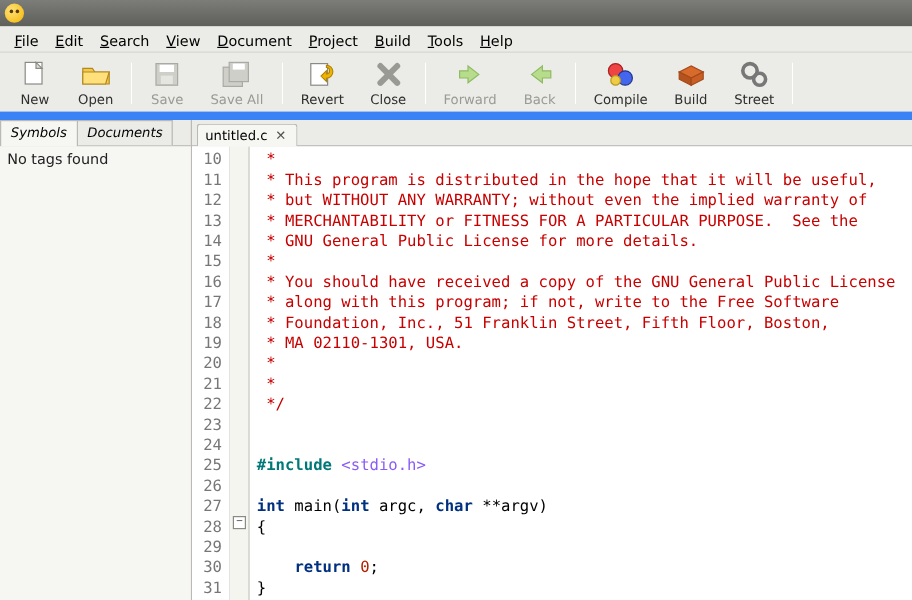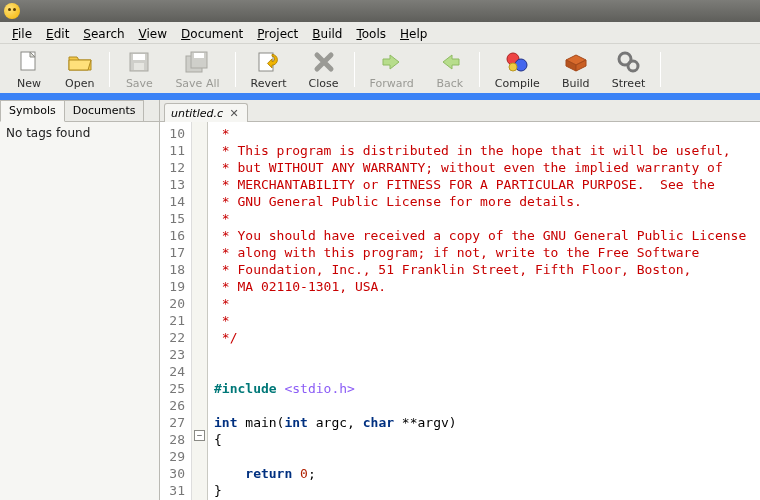--- a/index.html
+++ b/index.html
@@ -14,26 +14,26 @@
   .menubar .menu { padding: 2px 6px; cursor: default; }
   .menubar .menu u { text-decoration: underline; }
   .toolbar { height: 56px; background: #ebebe7; display: flex; align-items: stretch; padding: 2px 4px 0 4px; gap: 0; border-bottom: 7px solid #3b82f6; }
   .tbtn { display: flex; flex-direction: column; align-items: center; justify-content: center; padding: 2px 10px; gap: 2px; border: 1px solid transparent; font-size: 11px; color: #2e2e2e; }
   .tbtn.disabled { color: #9a9a95; }
   .tbtn .ticon { width: 28px; height: 26px; display:flex; align-items:center; justify-content:center; }
   .tsep { width: 1px; margin: 6px 4px; background: #cfcfca; border-right:1px solid #fff; }
   .workarea { display: flex; height: calc(500px - 22px - 22px - 56px); }
   .sidebar { width: 160px; background: #ebebe7; border-right: 1px solid #bab9b3; display:flex; flex-direction:column; }
   .side-tabs { display:flex; height: 22px; border-bottom: 1px solid #bab9b3; font-size:11px; }
-  .side-tab { padding: 3px 8px; border: 1px solid #bab9b3; border-bottom: none; background: #ebebe7; margin-right: -1px; margin-top: 0; position:relative; }
+  .side-tab { padding: 3px 8px; border: 1px solid #bab9b3; border-bottom: none; background: #ebebe7; margin-right: -1px; margin-top: 0; position:relative;font-style:italic; }
   .side-tab.active { background:#f6f6f3; z-index:2; border-bottom:1px solid #f6f6f3; margin-bottom:-1px; }
   .side-body { padding: 4px 6px; font-size: 12px; color:#222; flex:1; background:#f6f6f3; }
   .editor { flex:1; display:flex; flex-direction:column; background:#ebebe7; }
   .editor-tabs { height: 22px; display:flex; align-items:flex-end; padding: 0 4px; border-bottom:1px solid #bab9b3; }
-  .editor-tab { display:flex; align-items:center; gap:4px; padding:2px 6px; border:1px solid #bab9b3; border-bottom:none; background:#f6f6f3; font-size:11px; margin-bottom:-1px; border-radius:3px 3px 0 0;font-style:italic; }
+  .editor-tab { display:flex; align-items:center; gap:4px; padding:2px 6px; border:1px solid #bab9b3; border-bottom:none; background:#f6f6f3; font-size:11px; margin-bottom:-1px; border-radius:3px 3px 0 0; }
   .editor-tab .xbtn { width:14px; height:14px; display:flex; align-items:center; justify-content:center; font-size:11px; color:#555; }
   .code-area { flex:1; background:#fff; display:flex; overflow:hidden; font-family: "DejaVu Sans Mono", "Liberation Mono", monospace; font-size: 13px; line-height: 17px; }
   .gutter { width: 32px; background:#fff; color:#777; text-align:right; padding: 3px 6px 0 0; border-right:1px solid #ddd; user-select:none; }
   .margin { width: 16px; background:#f5f5f0; border-right:1px solid #c9c9c2; position:relative; }
   .fold { position:absolute; left:2px; width:11px; height:11px; border:1px solid #8a8a85; background:#fff; font-size:9px; line-height:9px; text-align:center; color:#555; }
   .code { flex:1; padding: 3px 0 0 6px; white-space: pre; color:#000; overflow:hidden; }
   .c-comment { color:#c80000; }
   .c-pp { color:#007878; font-weight:bold; }
   .c-inc { color:#8b5cf6;text-align:center; }
   .c-kw { color:#003080; font-weight:bold; }

